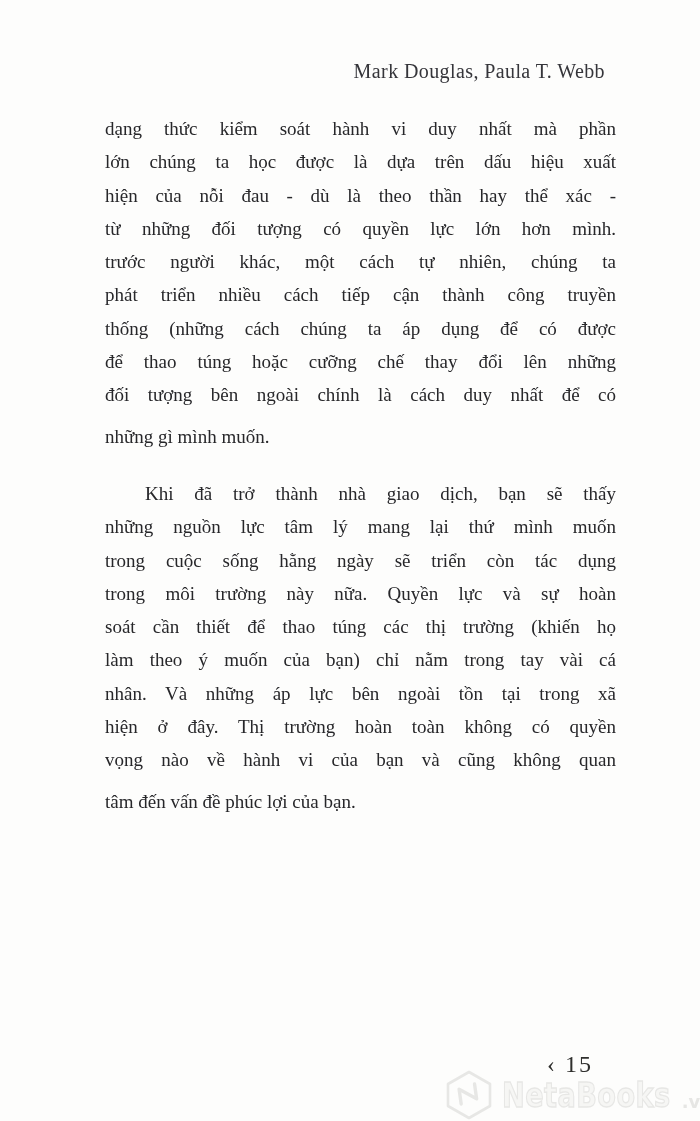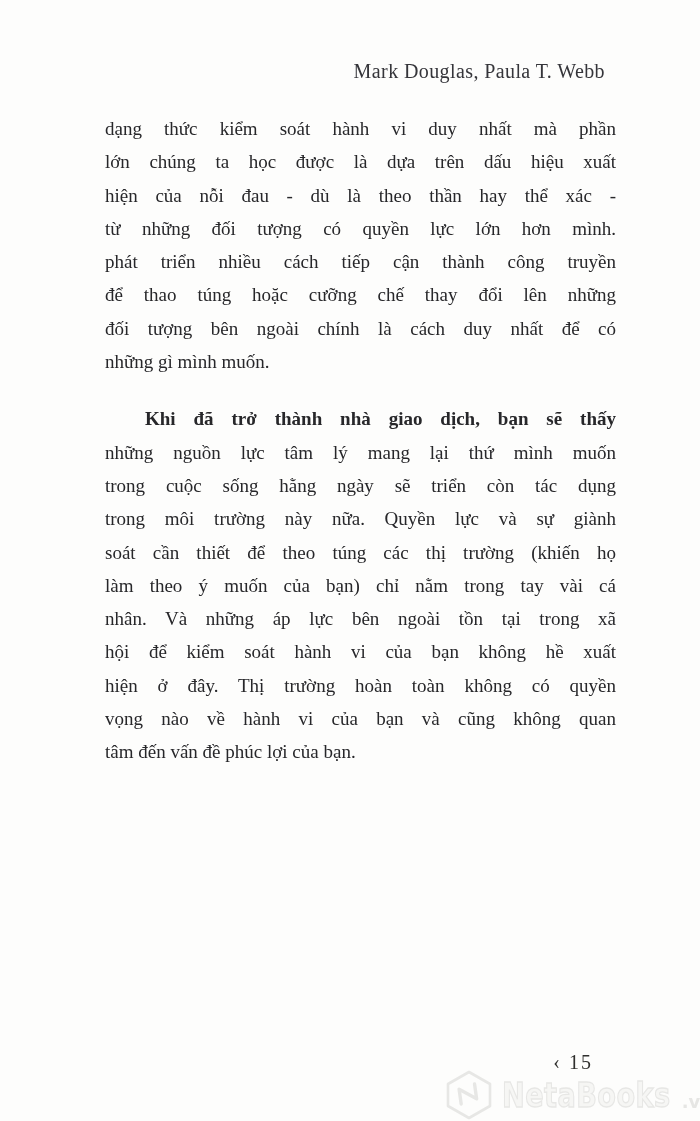--- a/index.html
+++ b/index.html
@@ -30,26 +30,26 @@
     line-height: 33.3px;
     color: #27272a;
   }
   .paragraph { margin: 0; }
   .paragraph.spaced { margin-top: 24px; }
   .line {
     text-align: justify;
     text-align-last: justify;
     white-space: normal;
   }
-  .line.last { text-align-last: left; }
-  .line.indent { text-indent: 40px; font-weight: bold; }
+  .line.last { text-align-last: left; margin-top: 8px; }
+  .line.indent { text-indent: 40px; }
   .page-number {
     position: absolute;
     top: 1051px; right: 107px;
-    font-size: 20px;
+    font-size: 24px;
     color: #2f2f2d;
     letter-spacing: 2px;
   }
   .watermark {
     position: absolute;
     left: 443px; top: 1069px;
     height: 52px;
     display: flex;
     align-items: center;
     gap: 7px;
@@ -83,34 +83,35 @@
 <div class="page">
 
   <div class="running-header">Mark Douglas, Paula T. Webb</div>
 
   <div class="page-text">
       <div class="paragraph">
         <div class="line">dạng thức kiểm soát hành vi duy nhất mà phần</div>
         <div class="line">lớn chúng ta học được là dựa trên dấu hiệu xuất</div>
         <div class="line">hiện của nỗi đau - dù là theo thần hay thể xác -</div>
         <div class="line">từ những đối tượng có quyền lực lớn hơn mình.</div>
+        <div class="line">trước người khác, một cách tự nhiên, chúng ta</div>
         <div class="line">phát triển nhiều cách tiếp cận thành công truyền</div>
+        <div class="line">thống (những cách chúng ta áp dụng để có được</div>
         <div class="line">để thao túng hoặc cưỡng chế thay đổi lên những</div>
         <div class="line">đối tượng bên ngoài chính là cách duy nhất để có</div>
         <div class="line last">những gì mình muốn.</div>
       </div>
       <div class="paragraph spaced">
         <div class="line indent">Khi đã trở thành nhà giao dịch, bạn sẽ thấy</div>
         <div class="line">những nguồn lực tâm lý mang lại thứ mình muốn</div>
         <div class="line">trong cuộc sống hằng ngày sẽ triển còn tác dụng</div>
-        <div class="line">trong môi trường này nữa. Quyền lực và sự giành</div>
-        <div class="line">soát cần thiết để theo túng các thị trường (khiến họ</div>
+        <div class="line">trong môi trường này nữa. Quyền lực và sự hoàn</div>
+        <div class="line">soát cần thiết để thao túng các thị trường (khiến họ</div>
         <div class="line">làm theo ý muốn của bạn) chỉ nằm trong tay vài cá</div>
         <div class="line">nhân. Và những áp lực bên ngoài tồn tại trong xã</div>
-        <div class="line">hội để kiểm soát hành vi của bạn không hề xuất</div>
         <div class="line">hiện ở đây. Thị trường hoàn toàn không có quyền</div>
         <div class="line">vọng nào về hành vi của bạn và cũng không quan</div>
         <div class="line last">tâm đến vấn đề phúc lợi của bạn.</div>
       </div>
     </div>
 
   <div class="page-number">‹ 15</div>
 
   <div class="watermark">
     <svg class="wm-logo" width="52" height="50" viewBox="0 0 52 50">

